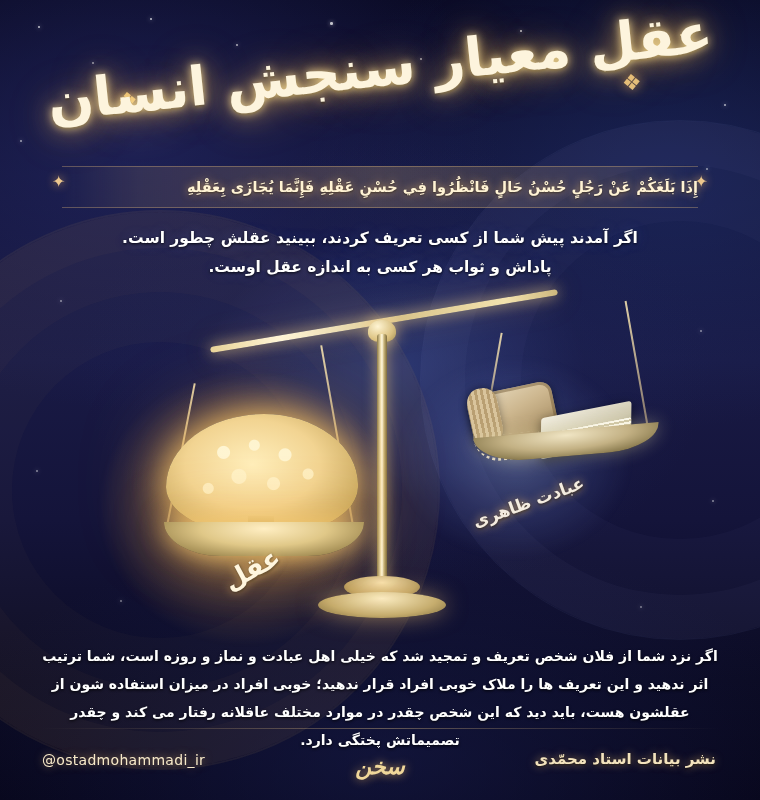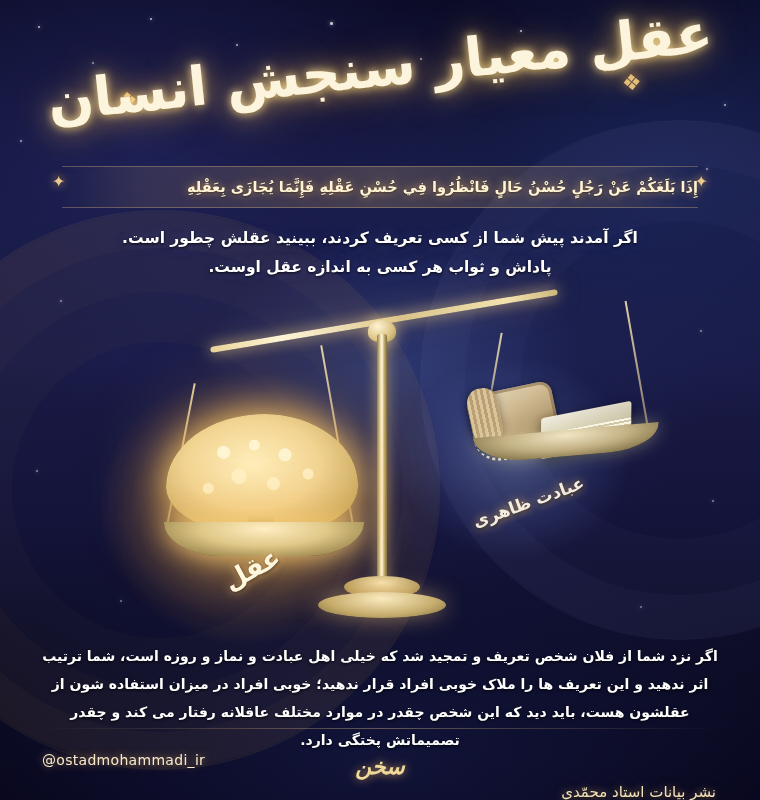--- a/index.html
+++ b/index.html
@@ -364,24 +364,23 @@
     font-weight: bold;
     direction: rtl;
     text-shadow: 0 0 10px rgba(255,195,95,.7);
     font-style: italic;
   }
   .publisher {
     position: absolute;
     right: 44px; top: 26px;
     color: #f3e3bd;
     font-size: 15px;
-    font-weight: normal;
+    font-weight: bold;
     direction: rtl;
     text-shadow: 0 0 9px rgba(255,200,110,.6), 0 1px 2px rgba(0,0,0,.8);
-    margin-top: 33px;
   }
 </style>
 </head>
 <body>
 
 <div class="poster">
 
   <div class="mandala"></div>
   <div class="mandala2"></div>
 

